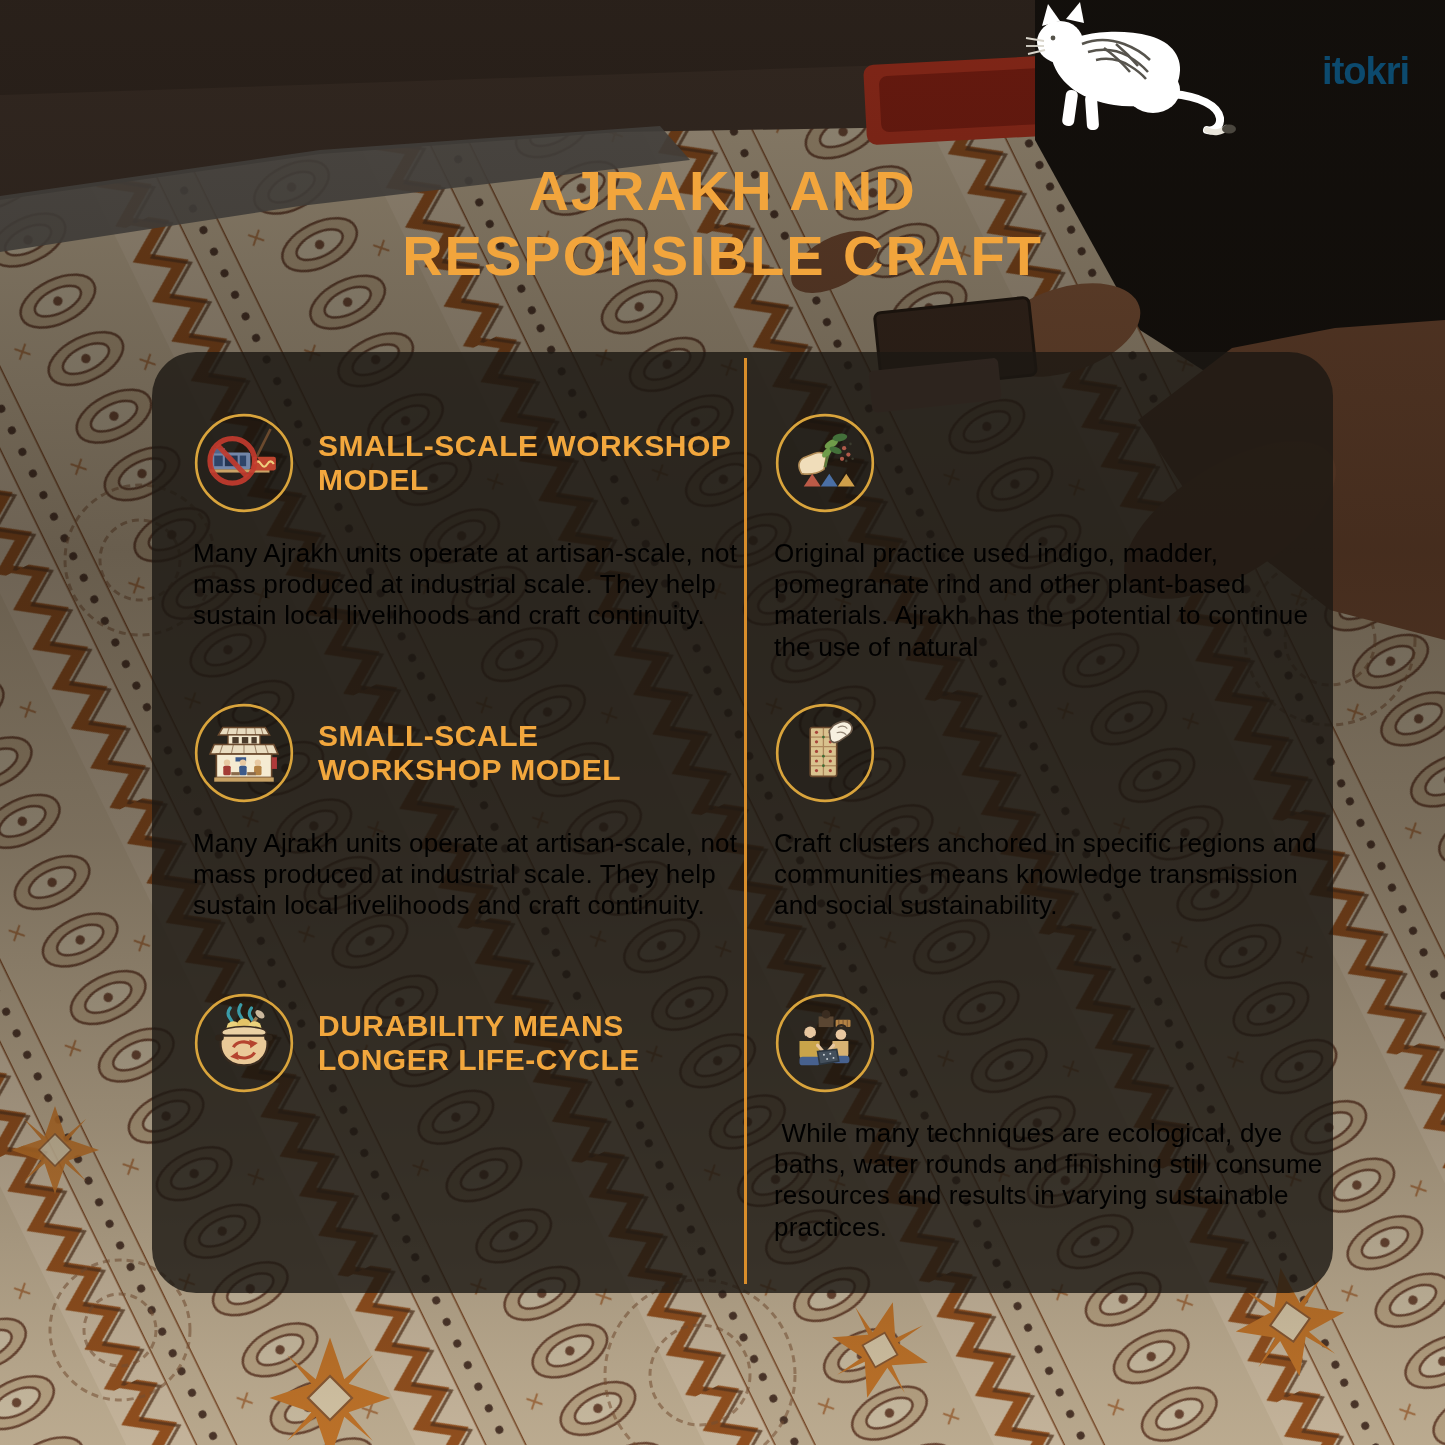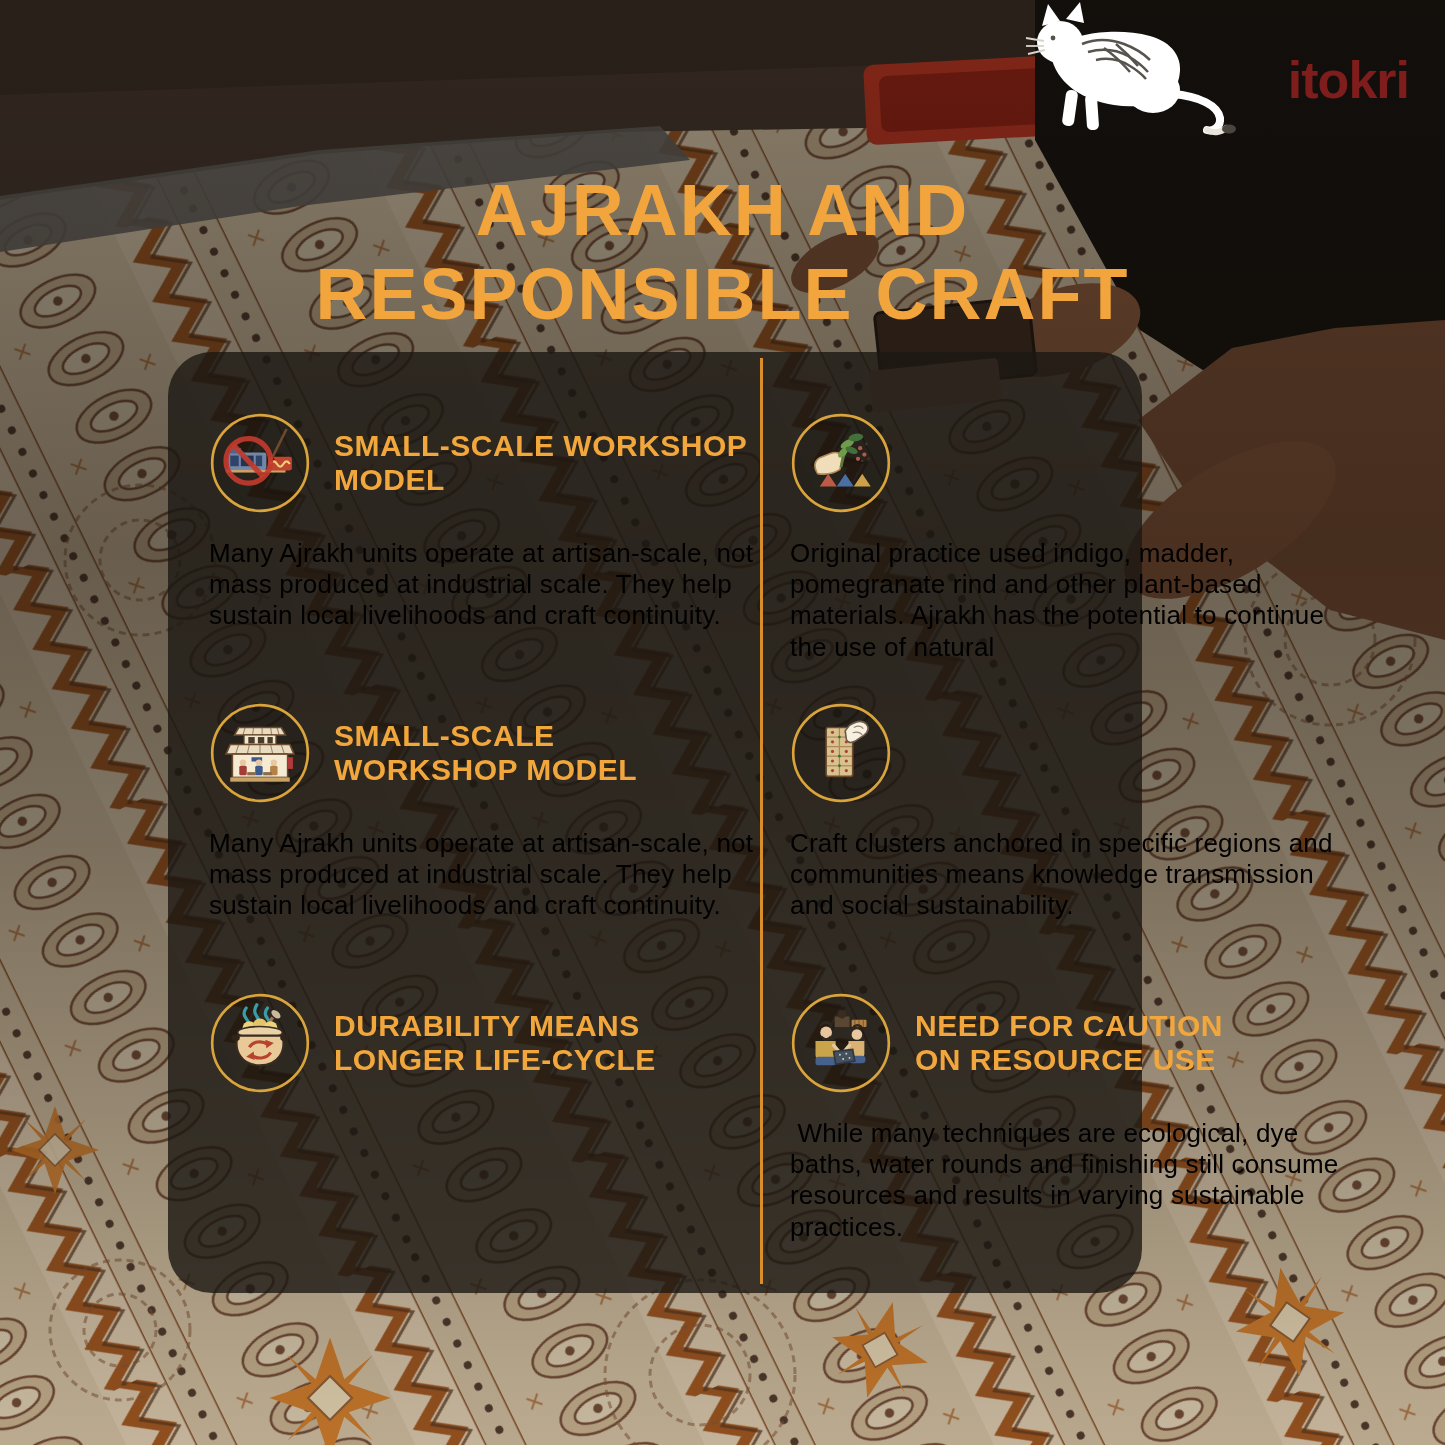--- a/index.html
+++ b/index.html
@@ -16,29 +16,29 @@
       rgba(12,9,6,0.42) 22%,
       rgba(16,11,7,0.50) 38%,
       rgba(16,11,7,0.40) 58%,
       rgba(16,11,7,0.24) 78%,
       rgba(16,11,7,0.08) 95%,
       rgba(16,11,7,0.04) 100%);
   }
   .cat{position:absolute;left:1022px;top:2px;width:232px;height:142px;}
   .logo{
     position:absolute;right:36px;top:50px;
-    color:#7f1d1d;font-size:52px;font-weight:700;letter-spacing:-1px;
+    color:#0c4a6e;font-size:38px;font-weight:700;letter-spacing:-1px;
   }
   .title{
     position:absolute;left:0;top:120px;width:1445px;text-align:center;
-    color:#f2a53c;font-weight:800;font-size:72px;line-height:1.17;
+    color:#f2a53c;font-weight:800;font-size:56px;line-height:1.17;
     letter-spacing:2px;white-space:pre-line;
   }
   .panel{
-    position:absolute;left:168px;top:352px;width:974px;height:941px;
+    position:absolute;left:152px;top:352px;width:1181px;height:941px;
     background:rgba(28,24,19,0.80);border-radius:44px;
   }
   .divider{
     position:absolute;left:592px;top:6px;bottom:9px;width:3px;
     background:#d98e2b;
   }
   .panel-grid{
     display:grid;
     grid-template-columns:551px 551px;
     grid-template-rows:290px 290px auto;
@@ -383,20 +383,18 @@
           <line x1="56" y1="50" x2="50" y2="57" stroke="#e8c7a0" stroke-width="3" stroke-linecap="round"></line>
 
           <polygon points="41,56 59,54 61,65 43,68" fill="#44505c" stroke="#2c3640" stroke-width="1.5"></polygon>
           <g fill="#cfd6da">
               <circle cx="47" cy="59" r="0.9"></circle>
               <circle cx="53" cy="58" r="0.9"></circle>
               <circle cx="50" cy="63" r="0.9"></circle>
               <circle cx="56" cy="62" r="0.9"></circle>
             </g>
         </svg>
-        <h3 class="item-title">NEED FOR CAUTION
-ON RESOURCE USE</h3>
       </div>
       <p class="item-body">&nbsp;While many techniques are ecological, dye baths, water rounds and finishing still consume resources and results in varying sustainable practices.</p>
     </div>
 
   </div>
 </div>
 
 </body></html>

